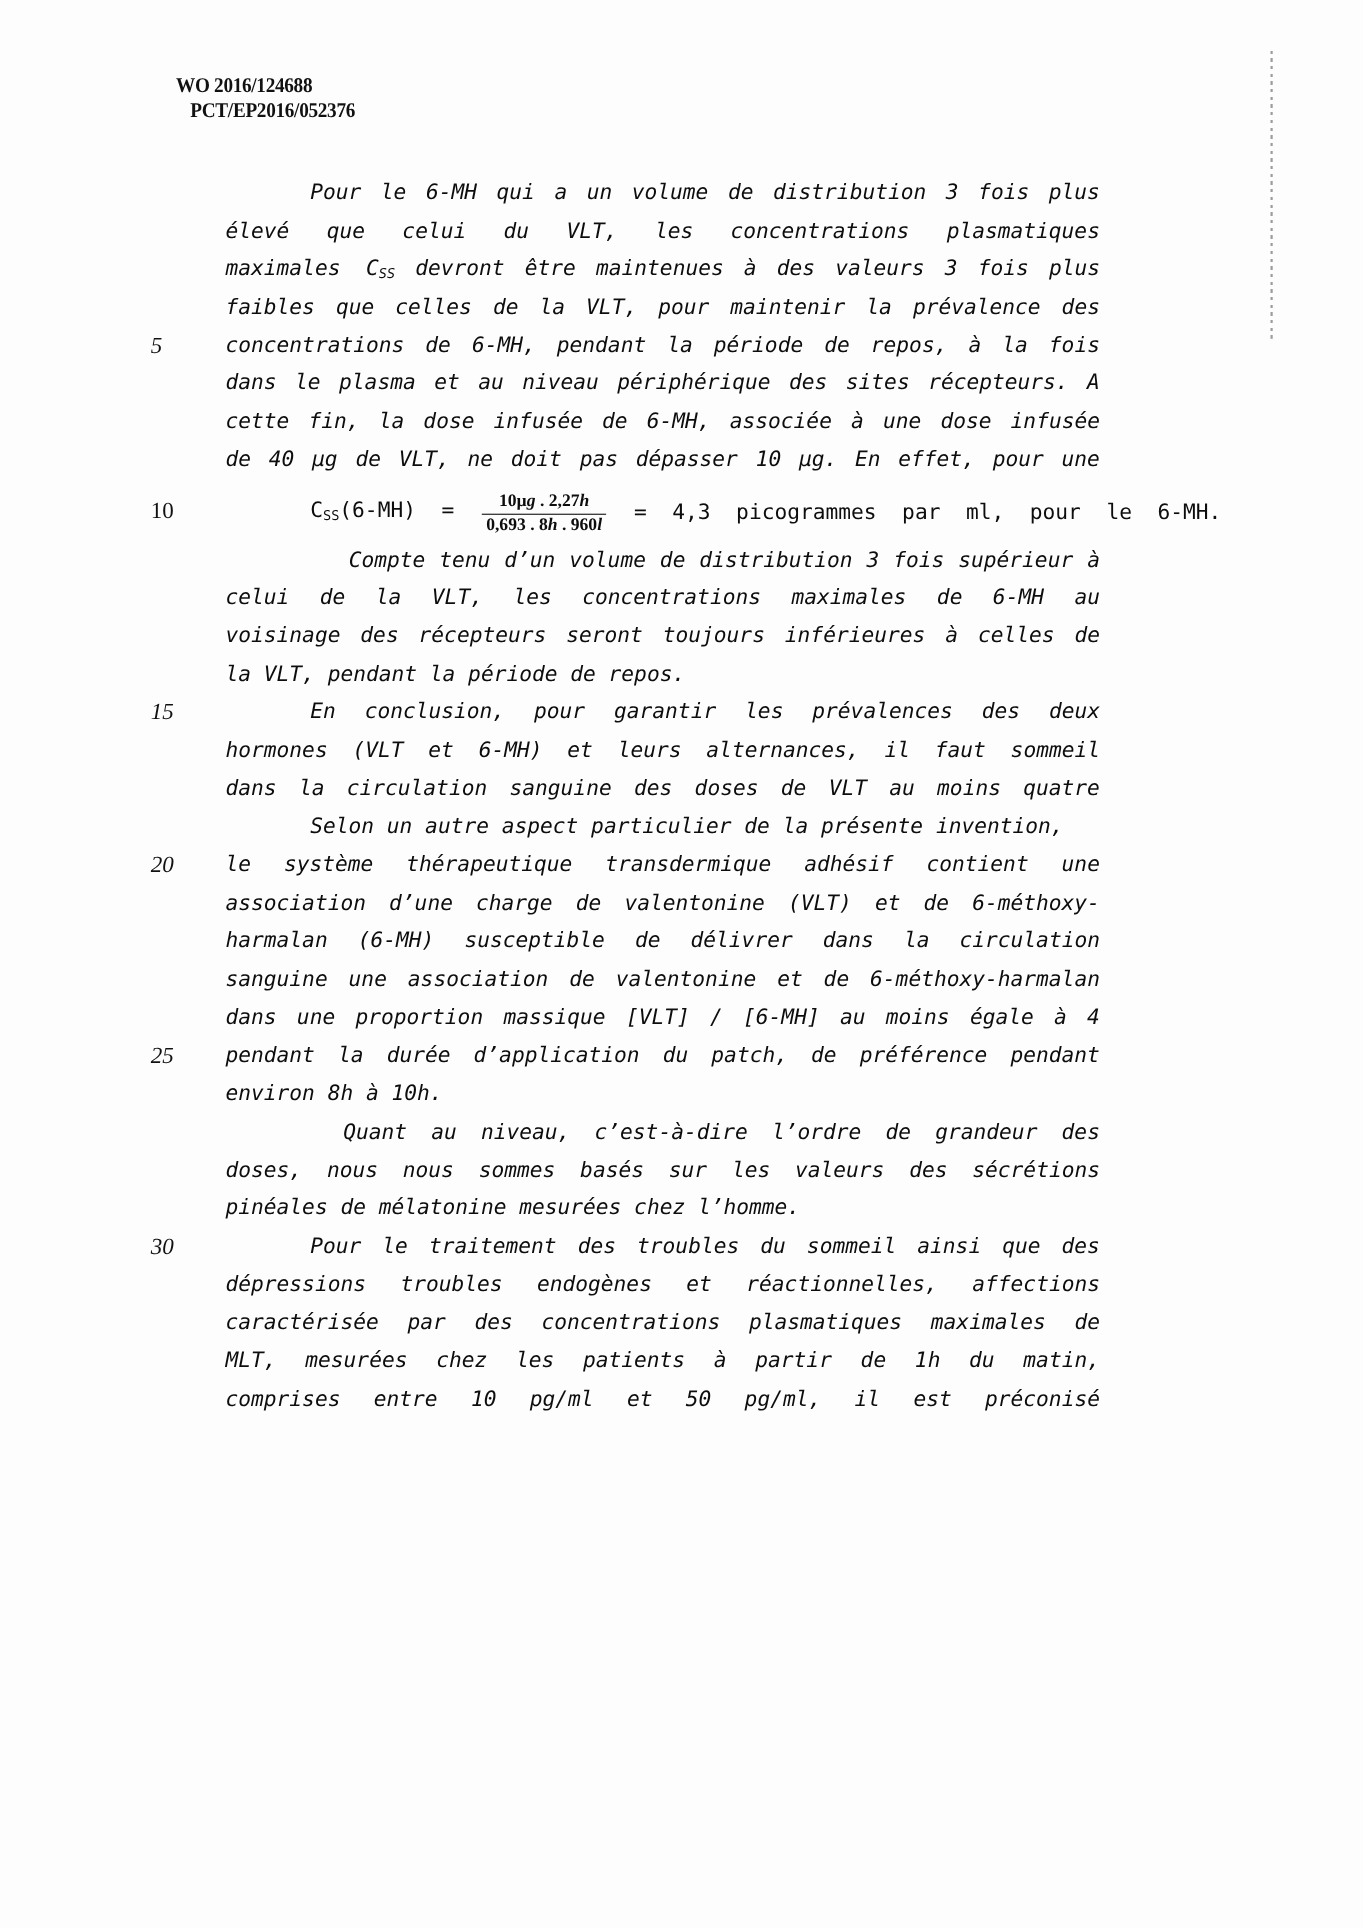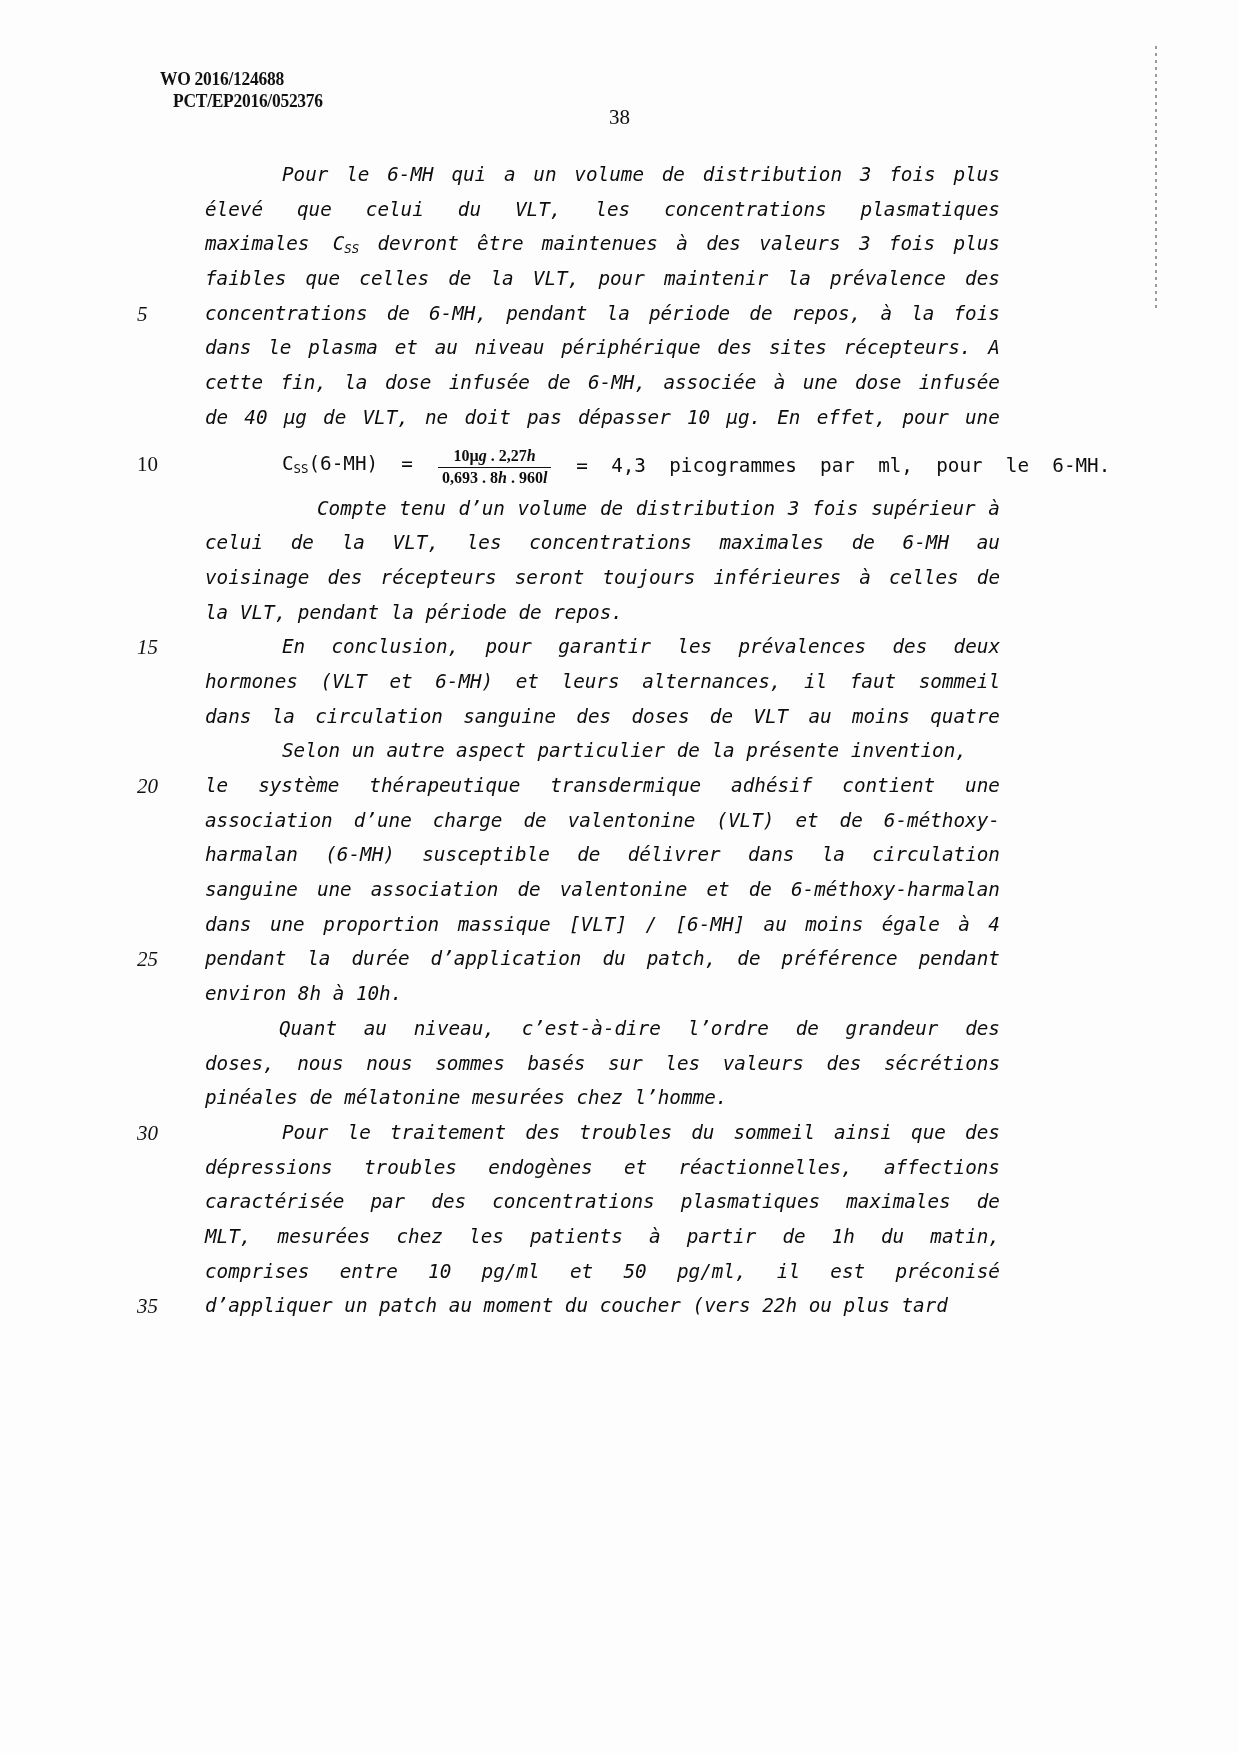--- a/index.html
+++ b/index.html
@@ -156,21 +156,20 @@
 
 <div class="page">
 
   <div class="scan-streak"></div>
 
   <div class="header">
     <span class="pub-no">WO 2016/124688</span>
     <span class="app-no">PCT/EP2016/052376</span>
   </div>
 
-  <div class="page-number">38</div>
 
   <div class="body-block">
 
     <div class="line">
       <div class="just">
         <span style="margin-left:77px">Pour</span>
         <span>le</span>
         <span>6-MH</span>
         <span>qui</span>
         <span>a</span>
@@ -499,21 +498,21 @@
     </div>
 
     <div class="line">
       <div class="flush">
         <span>environ 8h à 10h.</span>
       </div>
     </div>
 
     <div class="line">
       <div class="just">
-        <span style="margin-left:74px">Quant</span>
+        <span style="margin-left:107px">Quant</span>
         <span>au</span>
         <span>niveau,</span>
         <span>c’est-à-dire</span>
         <span>l’ordre</span>
         <span>de</span>
         <span>grandeur</span>
         <span>des</span>
       </div>
     </div>
 
@@ -601,21 +600,15 @@
         <span>pg/ml</span>
         <span>et</span>
         <span>50</span>
         <span>pg/ml,</span>
         <span>il</span>
         <span>est</span>
         <span>préconisé</span>
       </div>
     </div>
 
-    <div class="line">
-      <span class="lineno">35</span>
-      <div class="flush">
-        <span>d’appliquer un patch au moment du coucher (vers 22h ou plus tard</span>
-      </div>
-    </div>
 
   </div>
 </div>
 
 </body></html>

